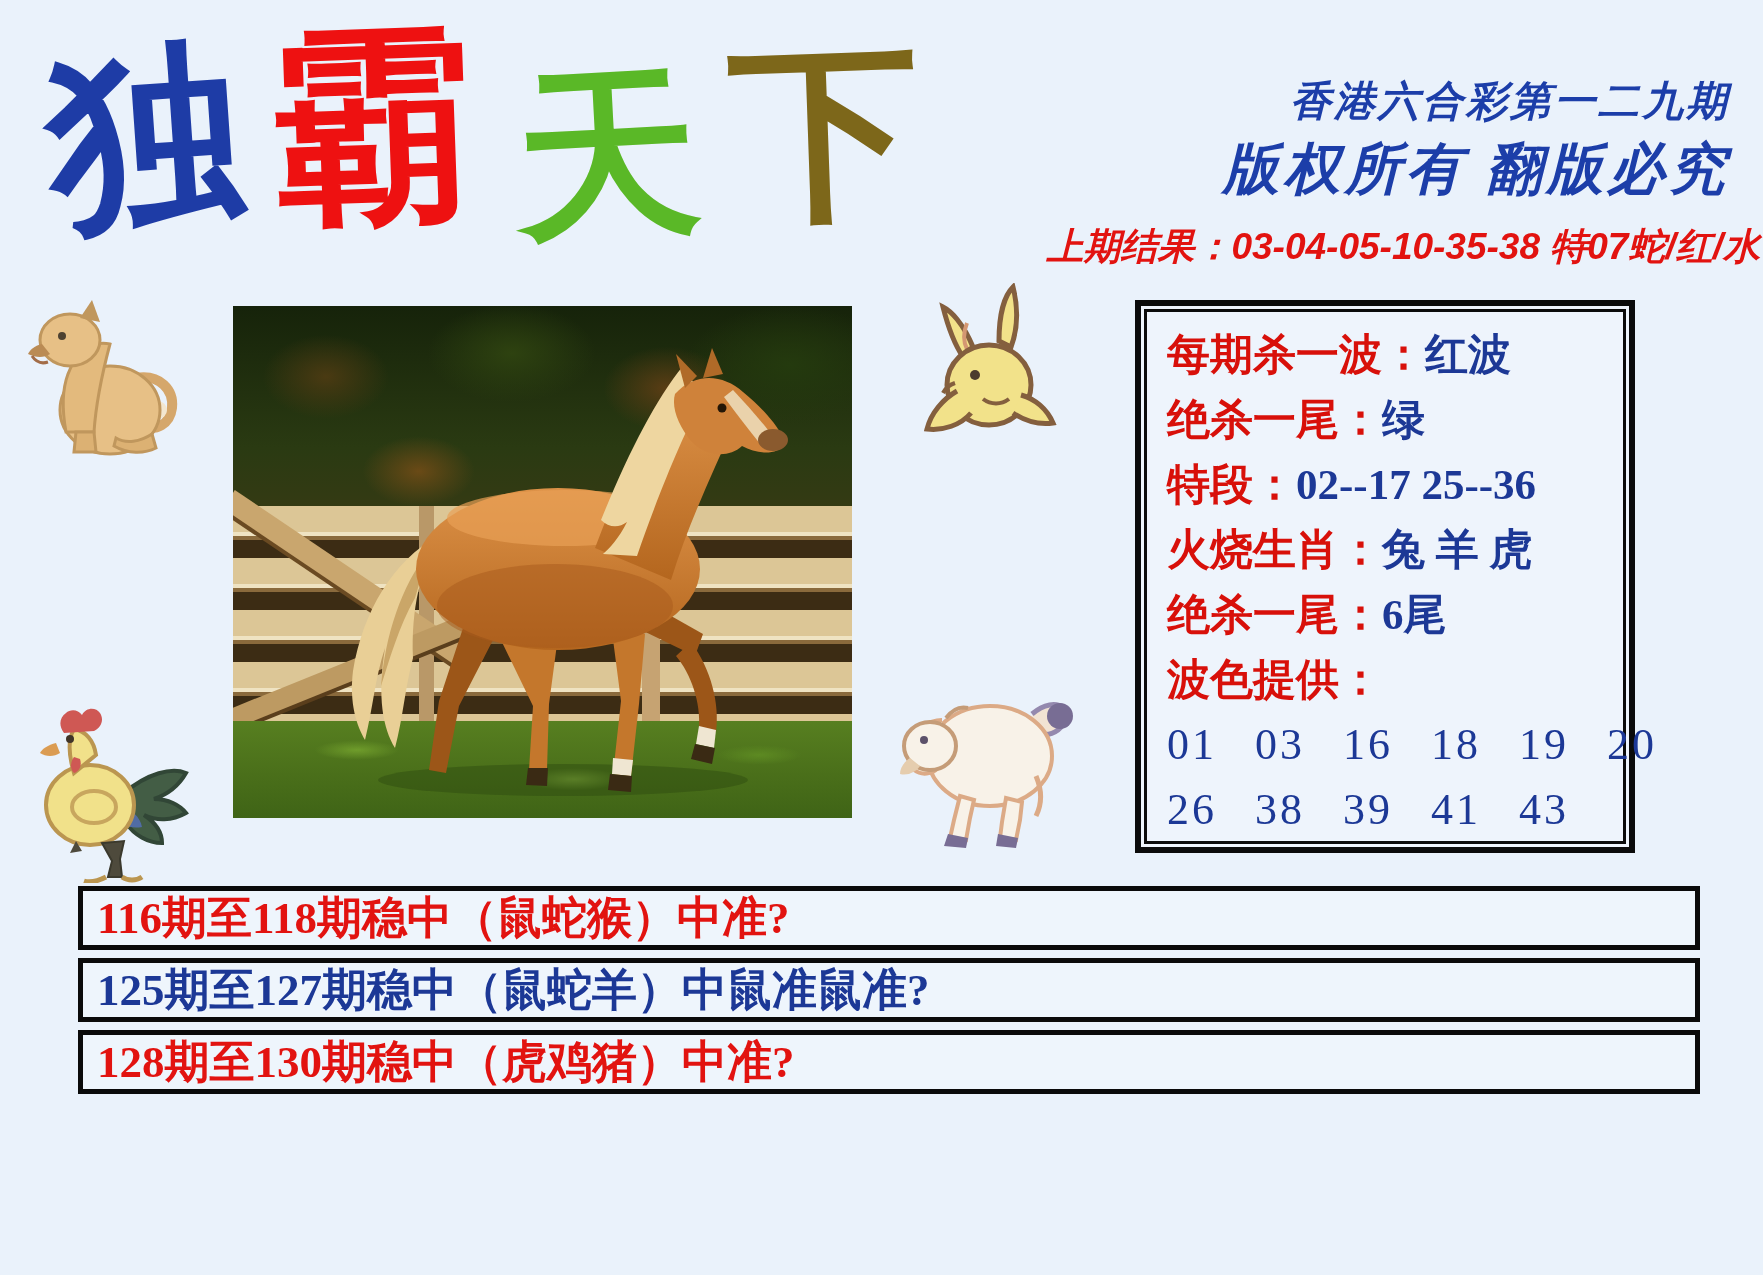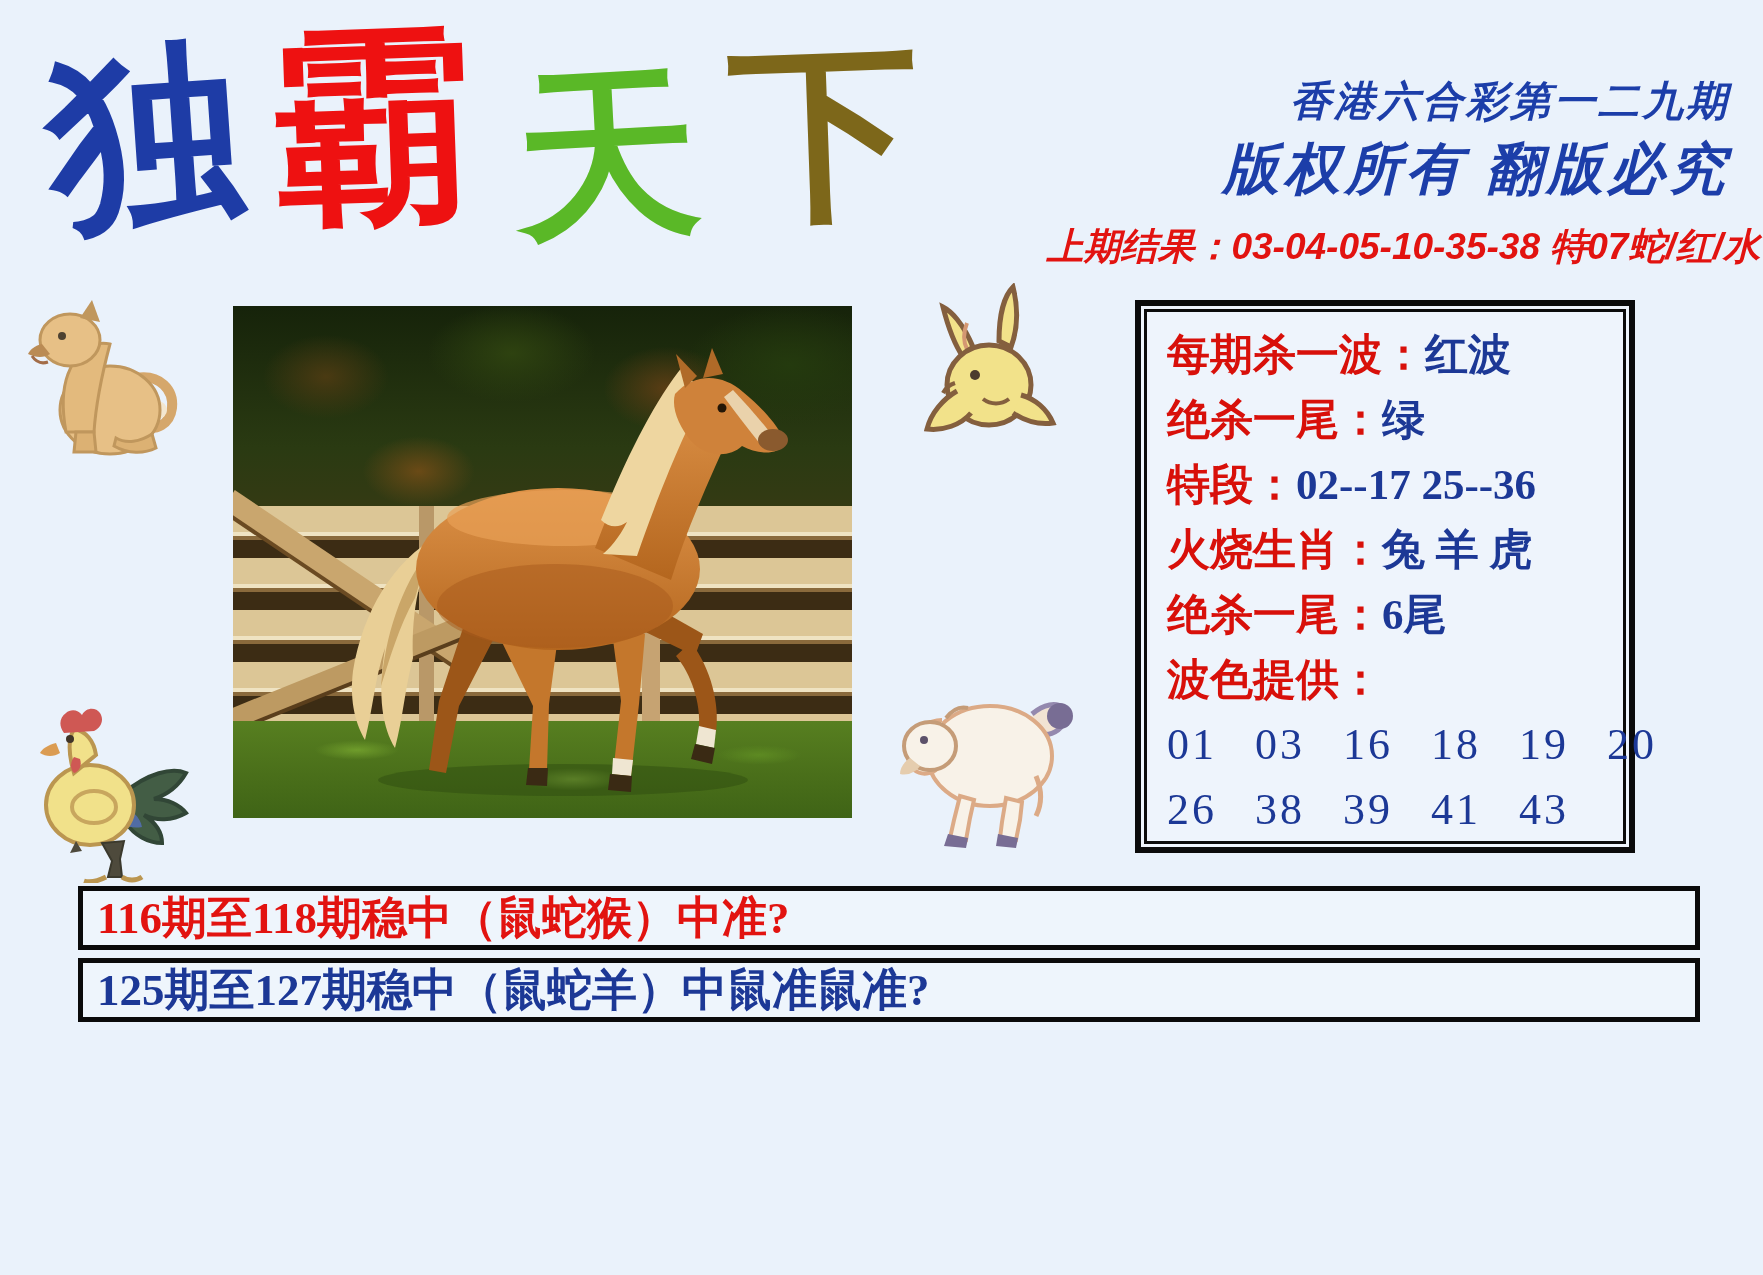--- a/index.html
+++ b/index.html
@@ -248,15 +248,16 @@
       <div class="tip-line"><span class="tip-label">绝杀一尾：</span><span class="tip-value">6尾</span></div>
       <div class="tip-line"><span class="tip-label">波色提供：</span><span class="tip-value"></span></div>
       <div class="num-line">01 03 16 18 19 20</div>
       <div class="num-line">26 38 39 41 43</div>
     </div>
   </div>
 
   <div class="predictions">
     <div class="pred-row pred-red">116期至118期稳中（鼠蛇猴）中准?</div>
     <div class="pred-row pred-blue">125期至127期稳中（鼠蛇羊）中鼠准鼠准?</div>
+    <div class="pred-row pred-red">128期至130期稳中（虎鸡猪）中准?</div>
   </div>
 
 </div>
 
 </body></html>

